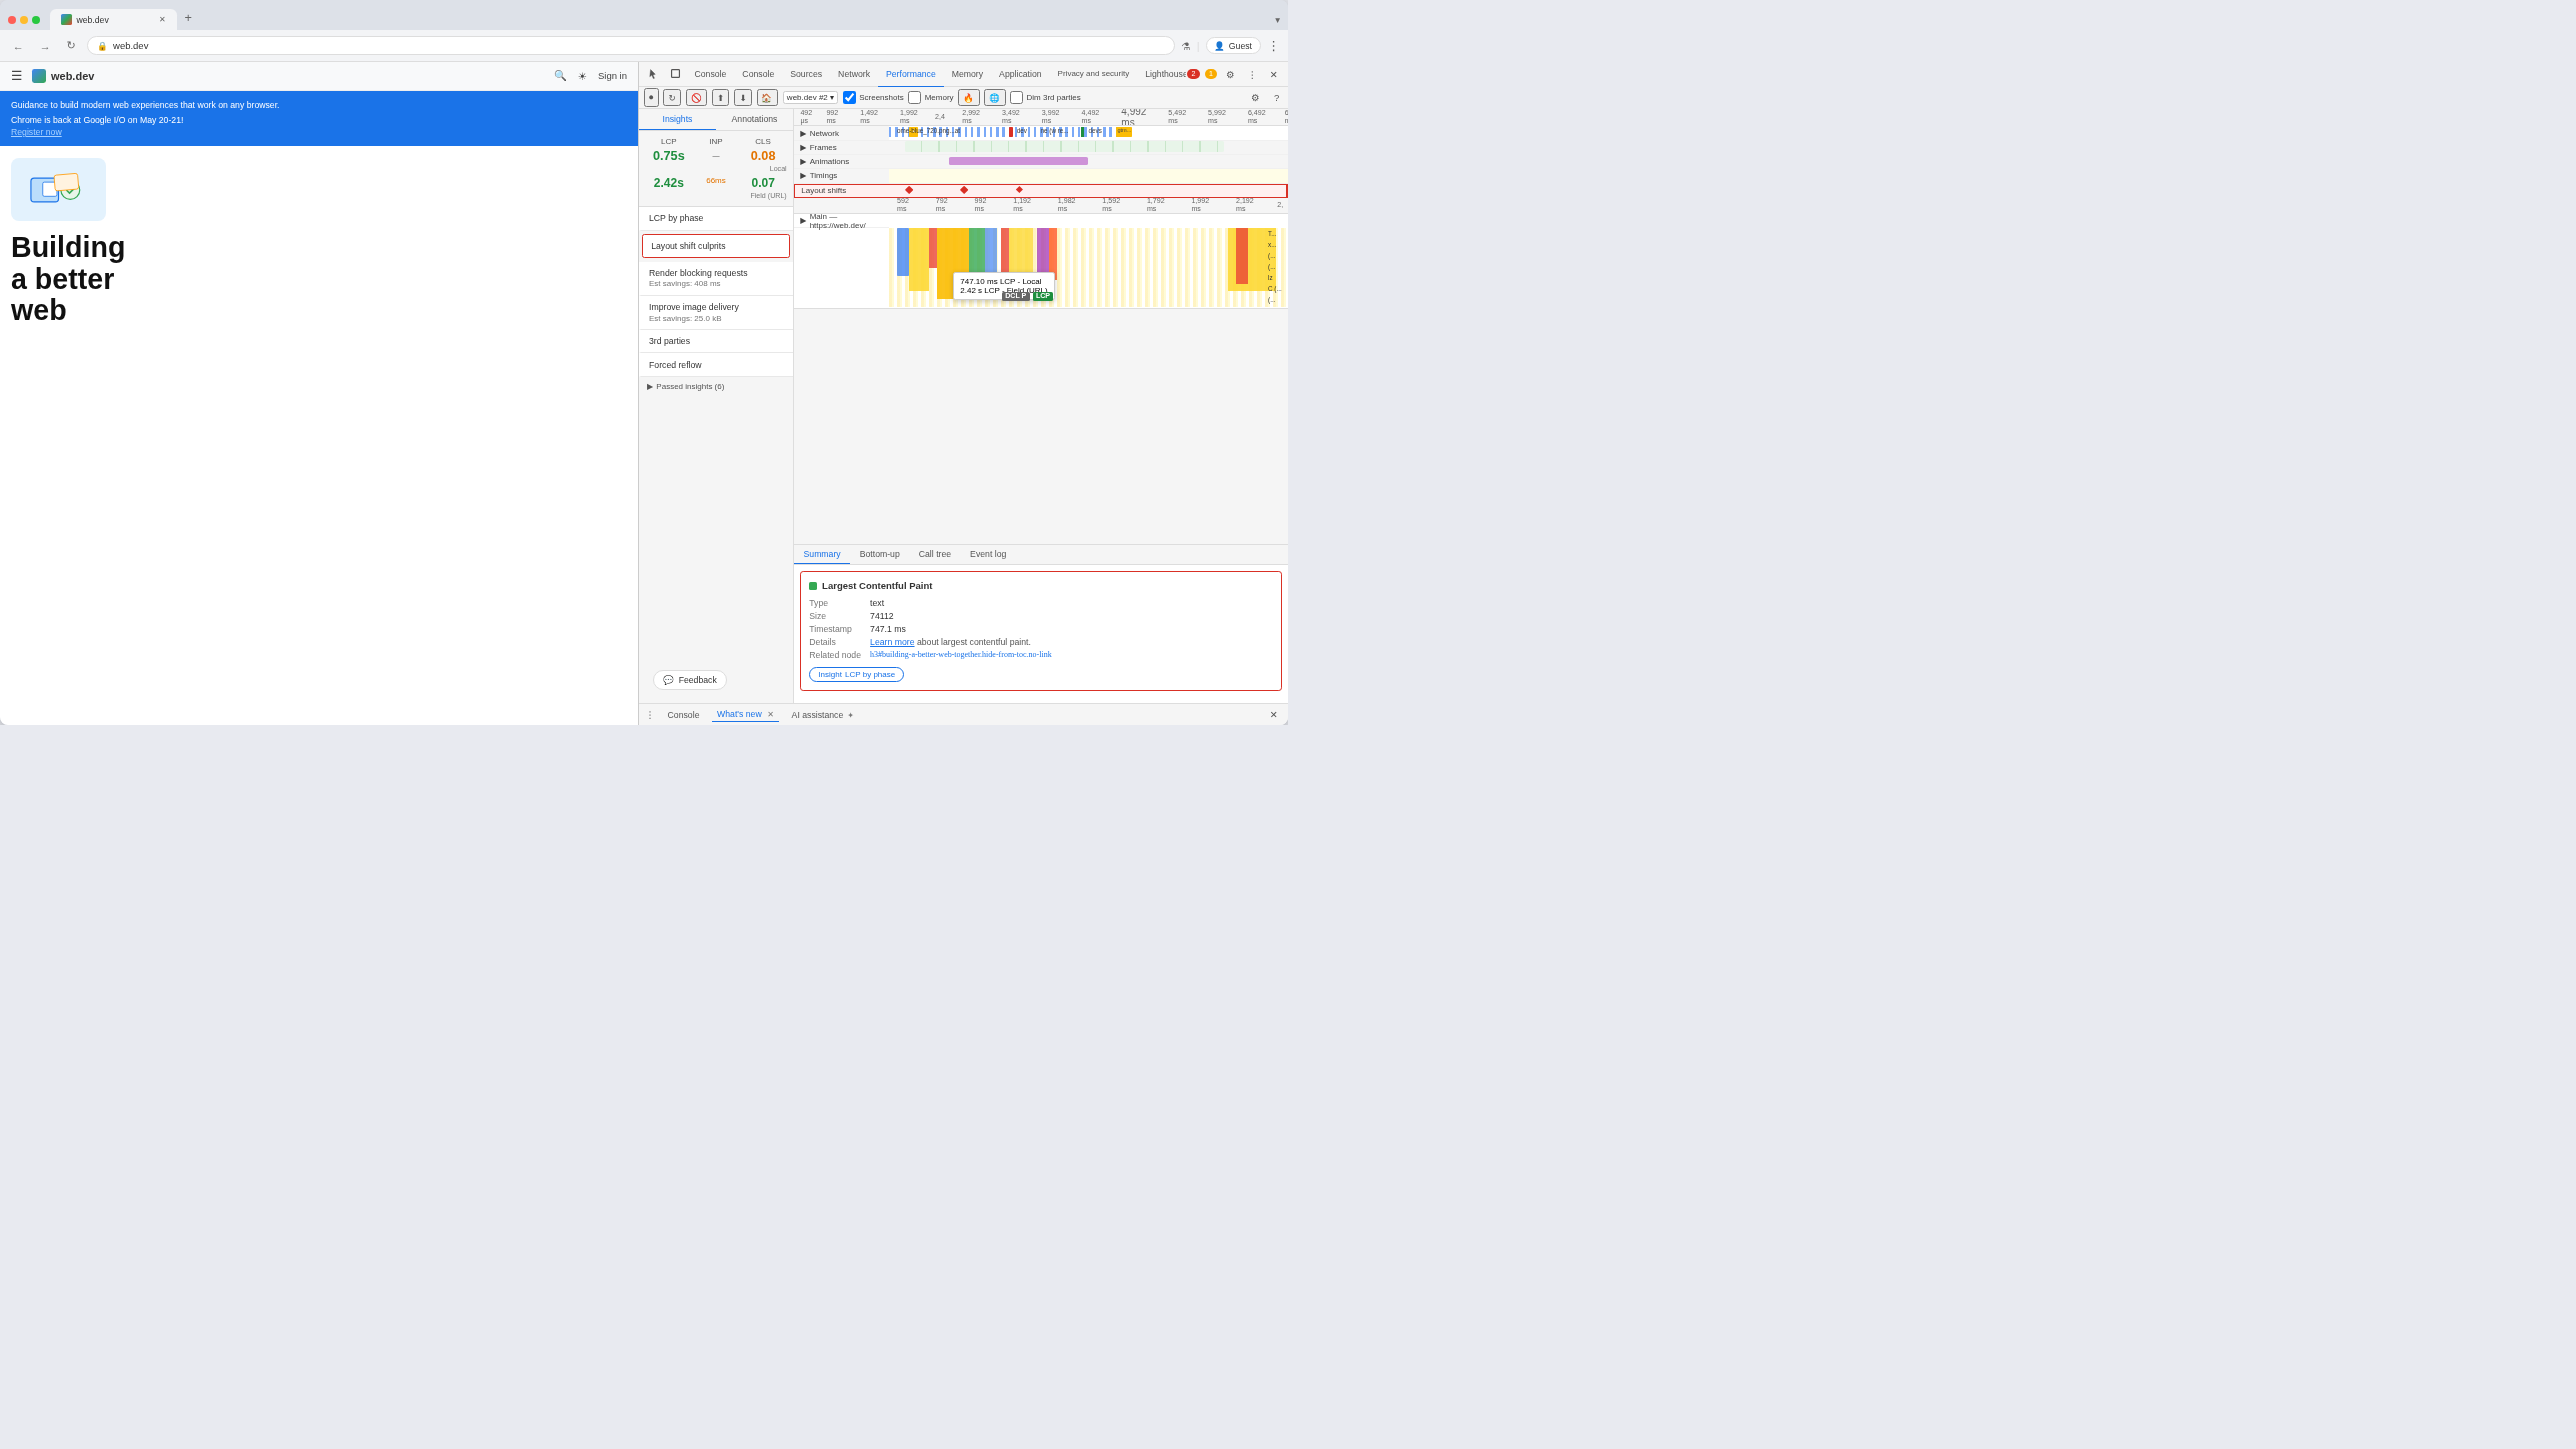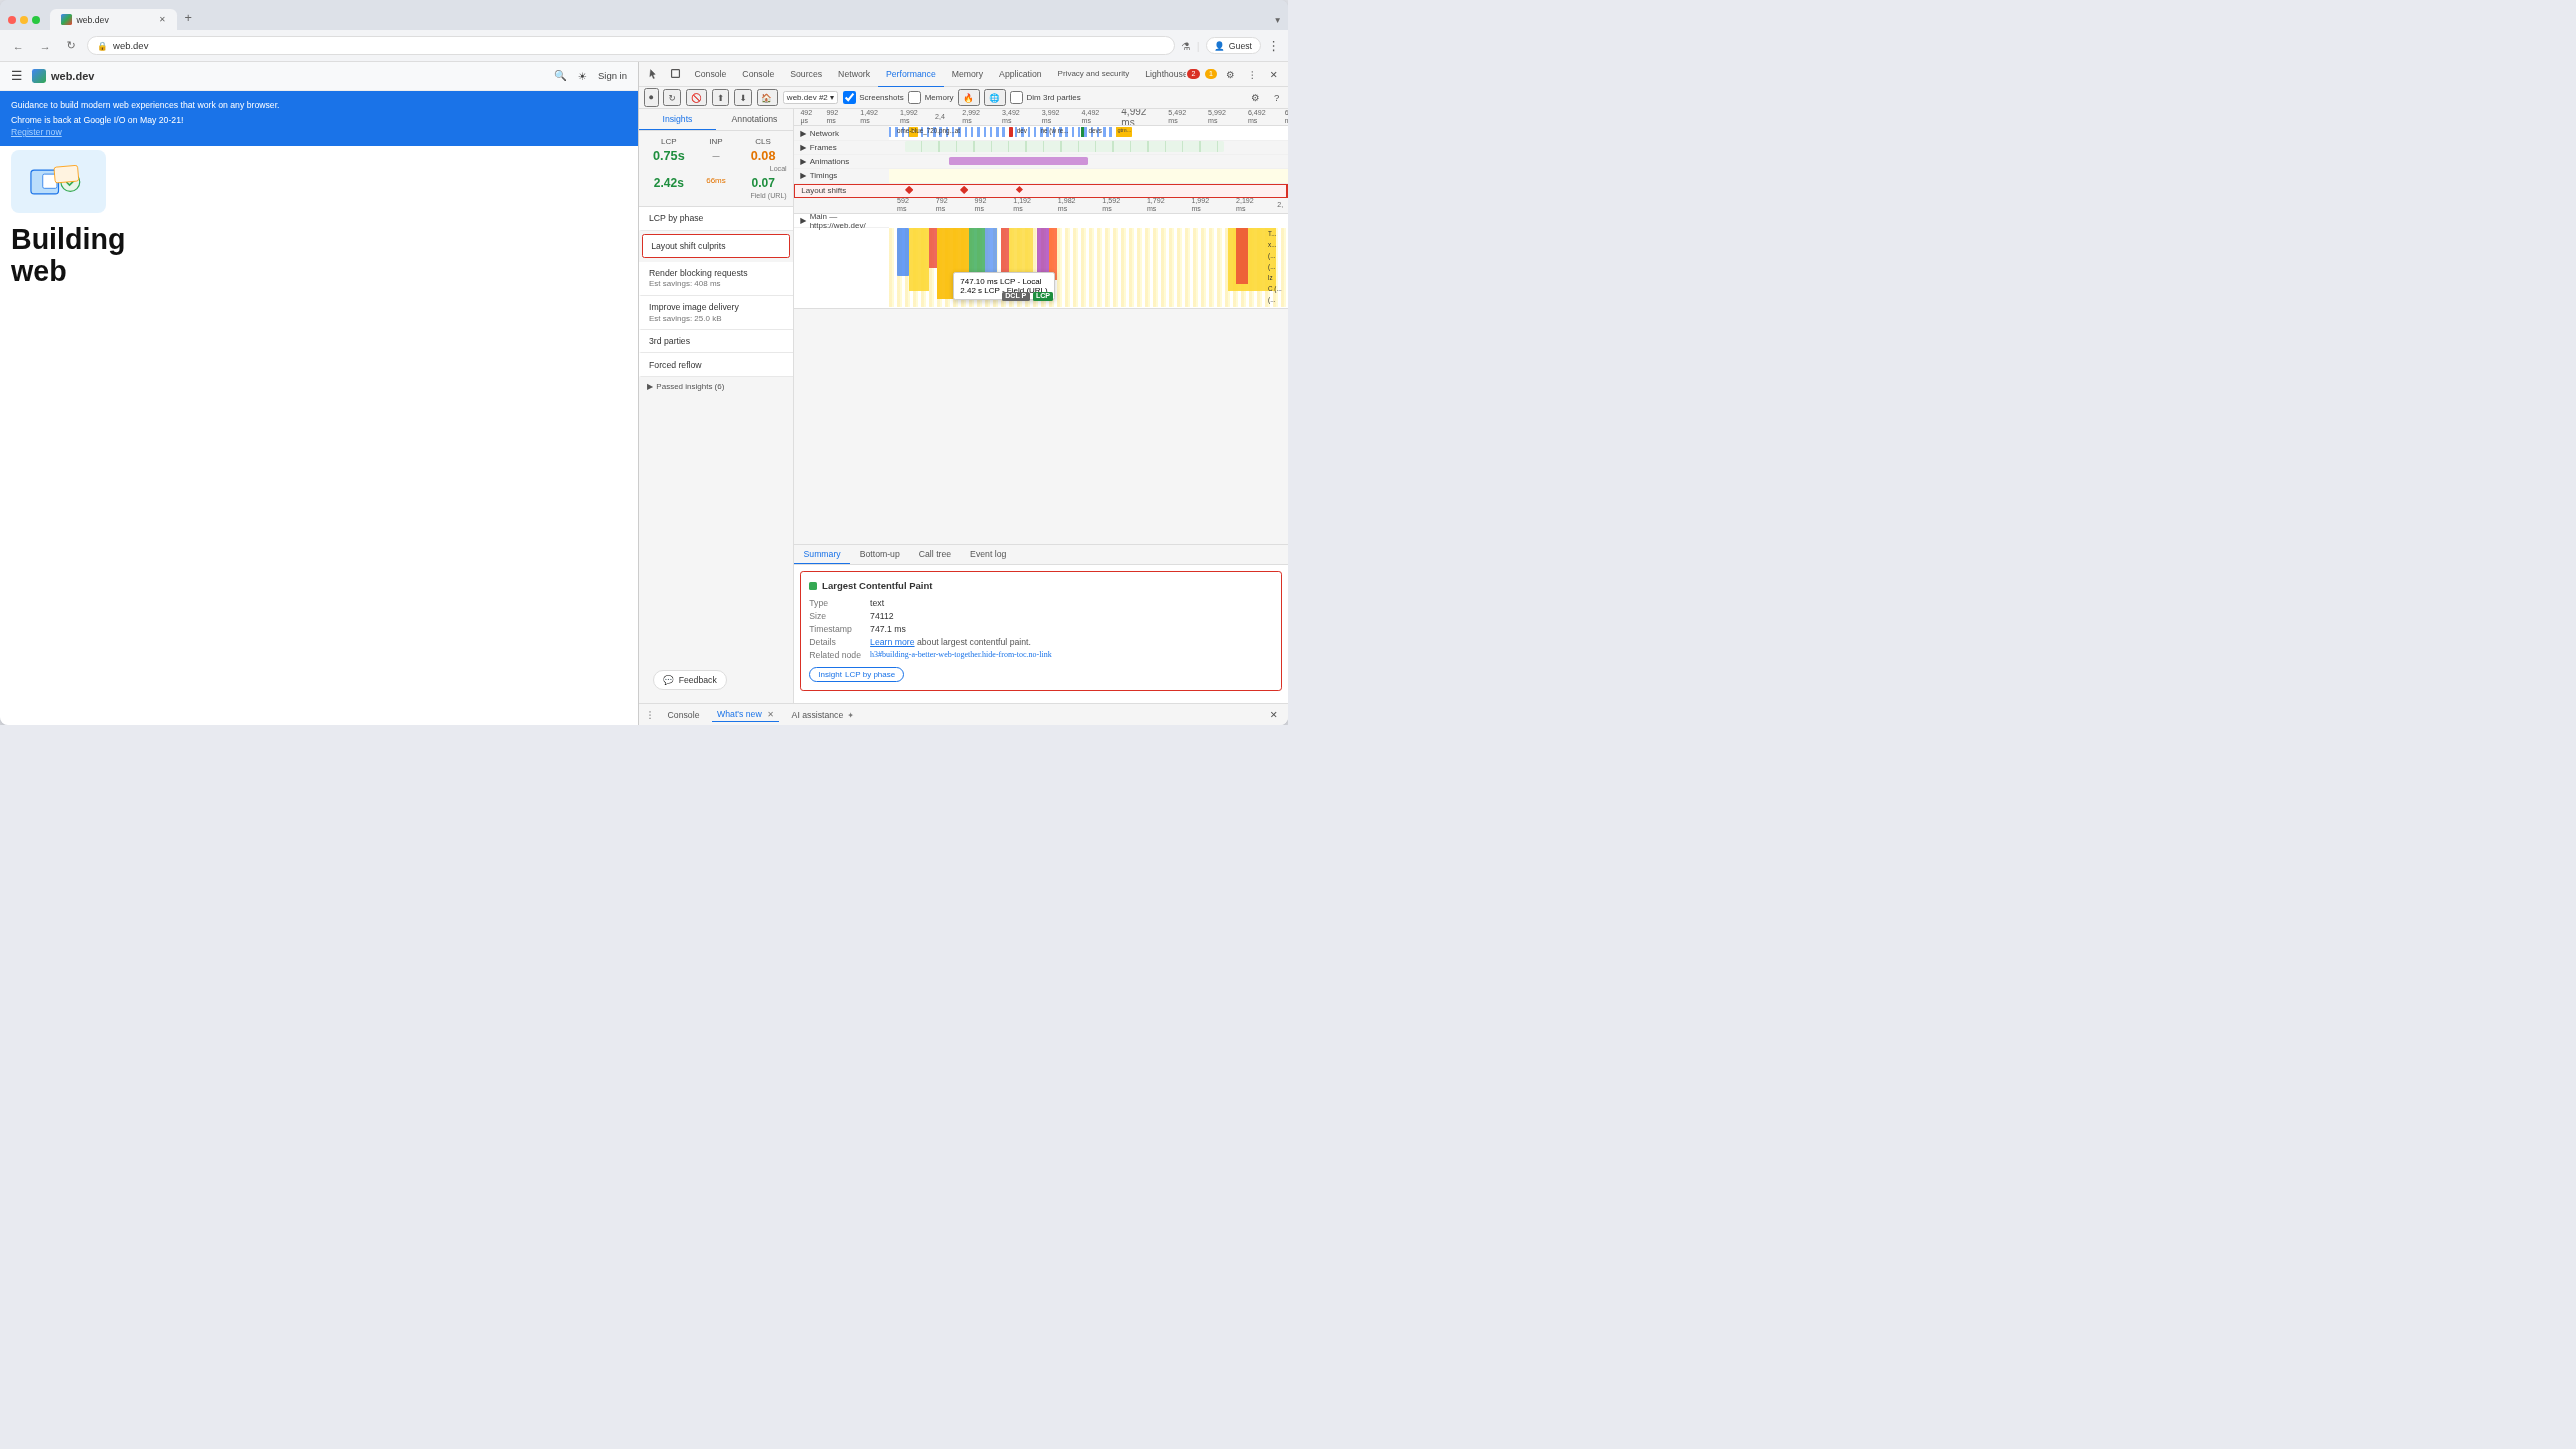--- a/index.html
+++ b/index.html
@@ -37,21 +37,21 @@
     .wh-menu { font-size: 12.7px; color: #444; cursor: pointer; }
     .wh-logo { display: flex; align-items: center; gap: 4.8px; font-size: 11px; font-weight: 600; color: #333; }
     .wh-logo-icon { width: 14.3px; height: 14.3px; background: linear-gradient(135deg, #4285f4, #34a853); border-radius: 2.4px; }
     .wh-actions { margin-left: auto; display: flex; align-items: center; gap: 11px; font-size: 9.5px; color: #444; }
     
     
     .promo-bar { background: #1a73e8; color: white; padding: 8px 11px; font-size: 8.7px; line-height: 1.4; }
     .promo-bar a { color: #a8d1ff; text-decoration: underline; }
     
     
-    .hero { padding: 4px 11px; }
+    .hero { padding: 12px 11px; }
     .hero-illustration { background: #e3f2fd; border-radius: 8px; width: 95px; height: 63px; margin-bottom: 11px; display: flex; align-items: center; justify-content: center; }
     .hero-title { font-size: 28.6px; font-weight: 700; color: #111; line-height: 1.1; }
     
     
     .devtools { width: 650px; background: #f5f5f5; border-left: 0.8px solid #ccc; display: flex; flex-direction: column; font-size: 8.7px; }
     
     
     .dt-toolbar { background: #f5f5f5; height: 25px; display: flex; align-items: center; padding: 0 6.3px; border-bottom: 0.8px solid #ddd; gap: 1.6px; }
     .dt-icon-btn { background: none; border: none; color: #555; font-size: 9.5px; cursor: pointer; padding: 2.4px 4px; border-radius: 2.4px; }
     .dt-tabs { display: flex; align-items: center; gap: 0; flex: 1; overflow: hidden; }
@@ -212,20 +212,21 @@
           <svg width="63" height="48" viewBox="0 0 80 60">
             <rect x="5" y="15" width="35" height="30" rx="4" fill="#bbdefb" stroke="#1a73e8" stroke-width="1.5"></rect>
             <rect x="20" y="20" width="18" height="18" rx="2" fill="white" stroke="#1a73e8" stroke-width="1"></rect>
             <circle cx="55" cy="30" r="12" fill="#e8f5e9" stroke="#34a853" stroke-width="1.5"></circle>
             <path d="M50 30 L54 34 L62 26" stroke="#34a853" stroke-width="2" fill="none"></path>
             <rect x="35" y="10" width="30" height="20" rx="3" fill="#fff3e0" stroke="#ff9800" stroke-width="1" transform="rotate(-5 50 20)"></rect>
           </svg>
         </div>
         <div class="hero-title">
           <div>Building</div>
+          <div>a better</div>
           <div>web</div>
         </div>
       </div>
     </div>
 
     <div class="devtools">
 
       <div class="dt-toolbar">
         <button class="dt-icon-btn" title="Inspect element">
           <svg width="11" height="11" viewBox="0 0 14 14">

